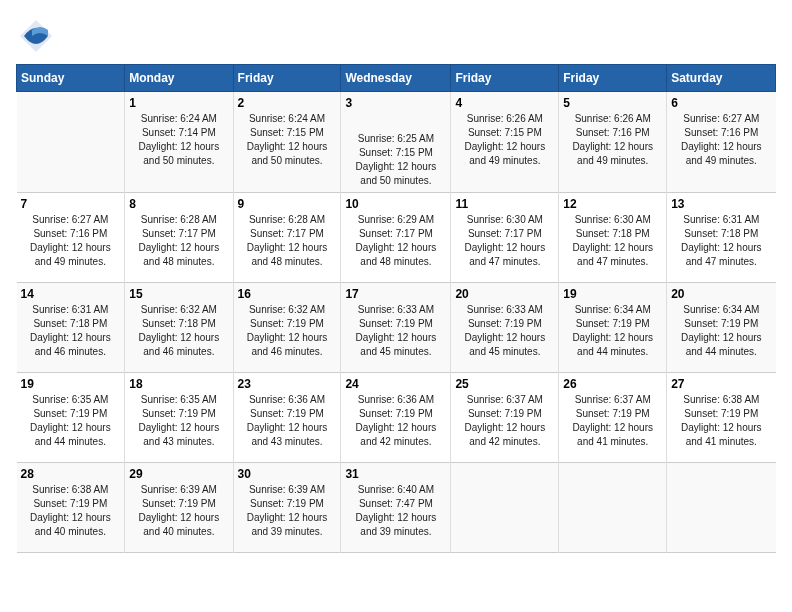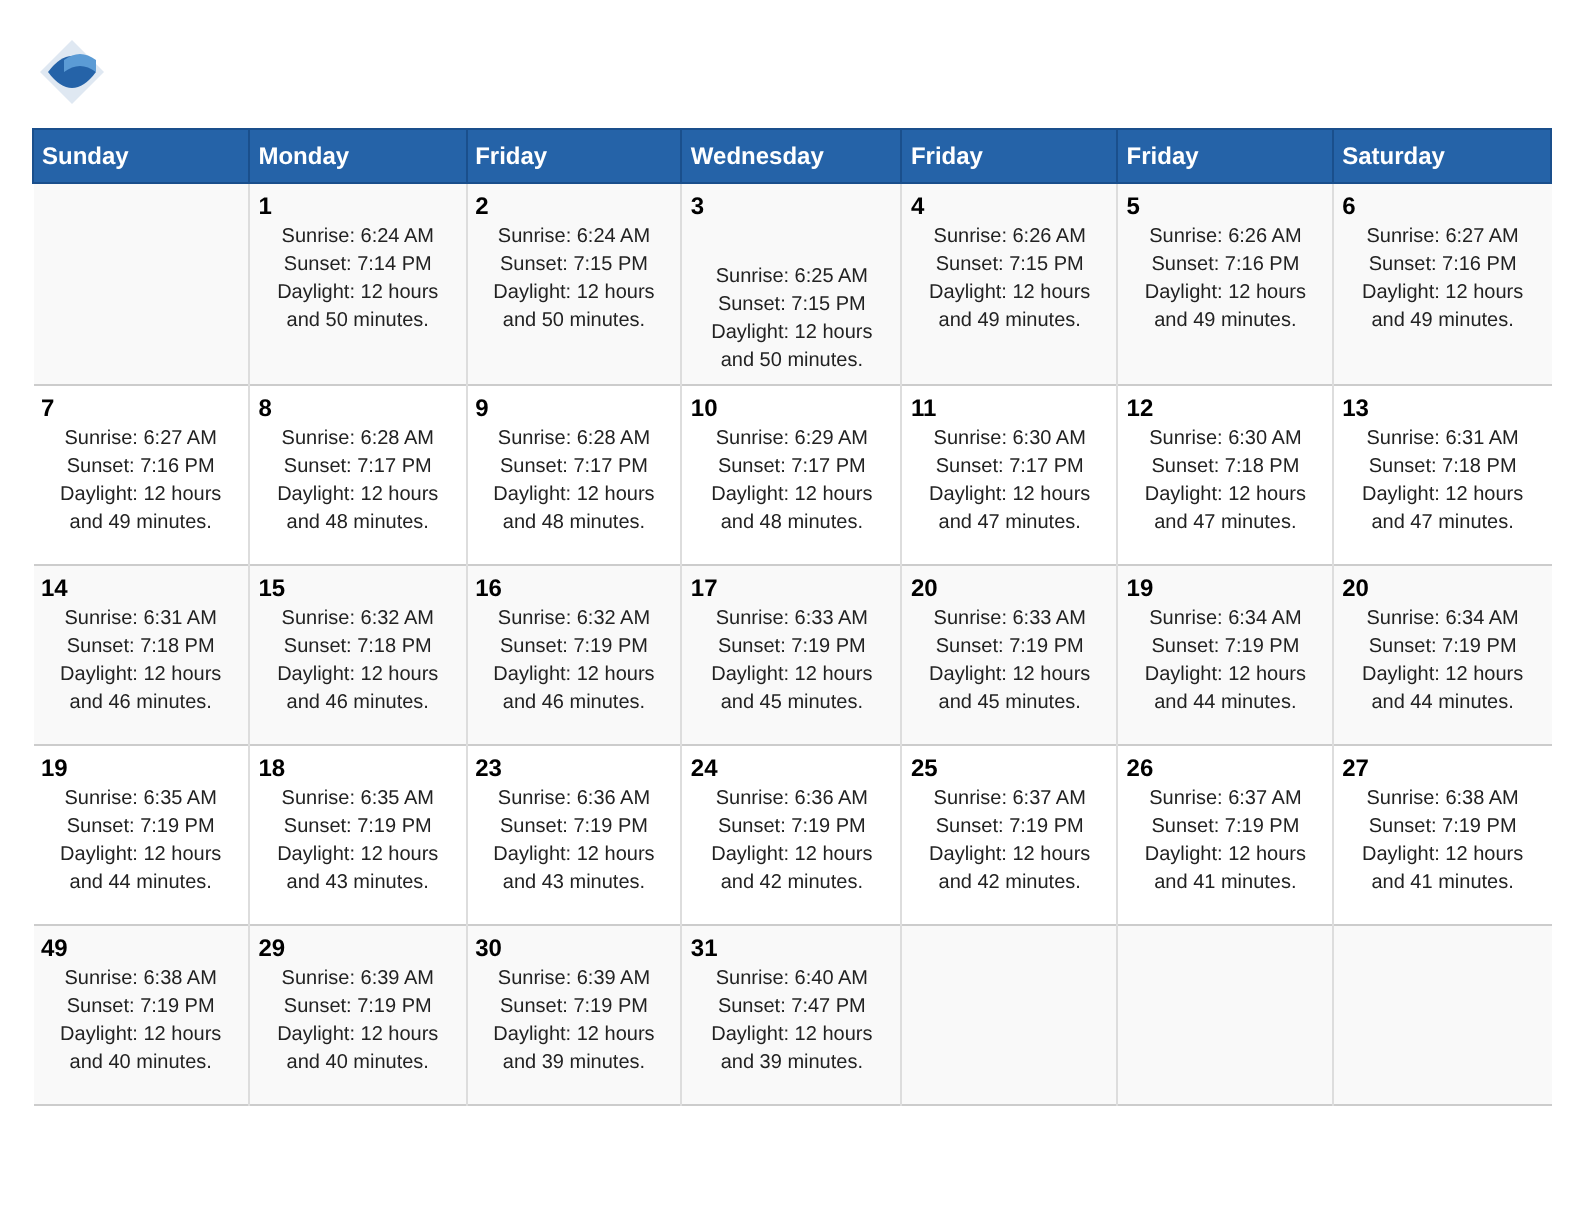--- a/index.html
+++ b/index.html
@@ -317,21 +317,21 @@
         <td>
           <div class="day-num">27</div>
           <div class="day-info" style="white-space: pre-line;">Sunrise: 6:38 AM
 Sunset: 7:19 PM
 Daylight: 12 hours
 and 41 minutes.</div>
         </td>
       </tr>
       <tr>
         <td>
-          <div class="day-num">49</div>
+          <div class="day-num">28</div>
           <div class="day-info" style="white-space: pre-line;">Sunrise: 6:38 AM
 Sunset: 7:19 PM
 Daylight: 12 hours
 and 40 minutes.</div>
         </td>
         <td>
           <div class="day-num">29</div>
           <div class="day-info" style="white-space: pre-line;">Sunrise: 6:39 AM
 Sunset: 7:19 PM
 Daylight: 12 hours

